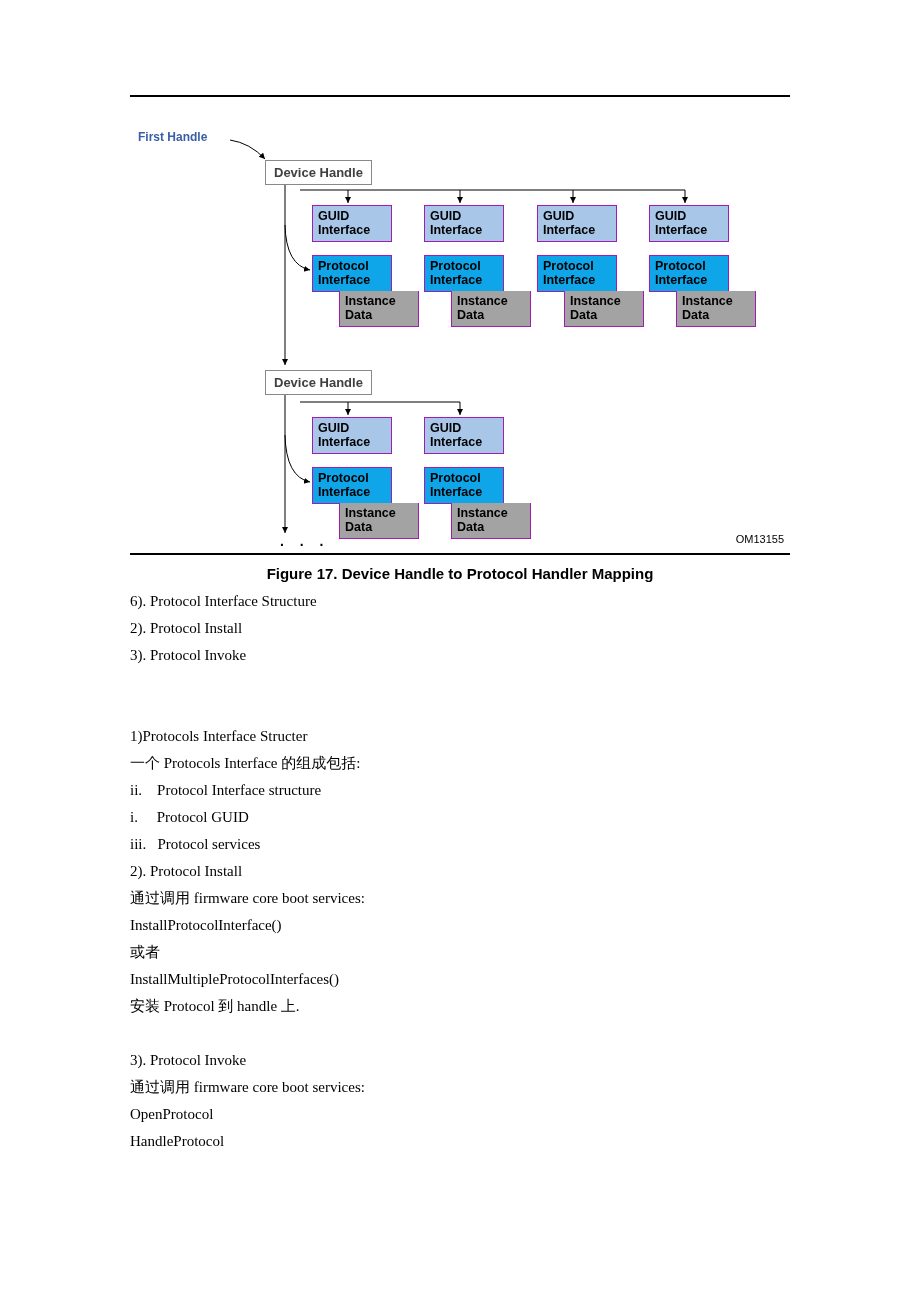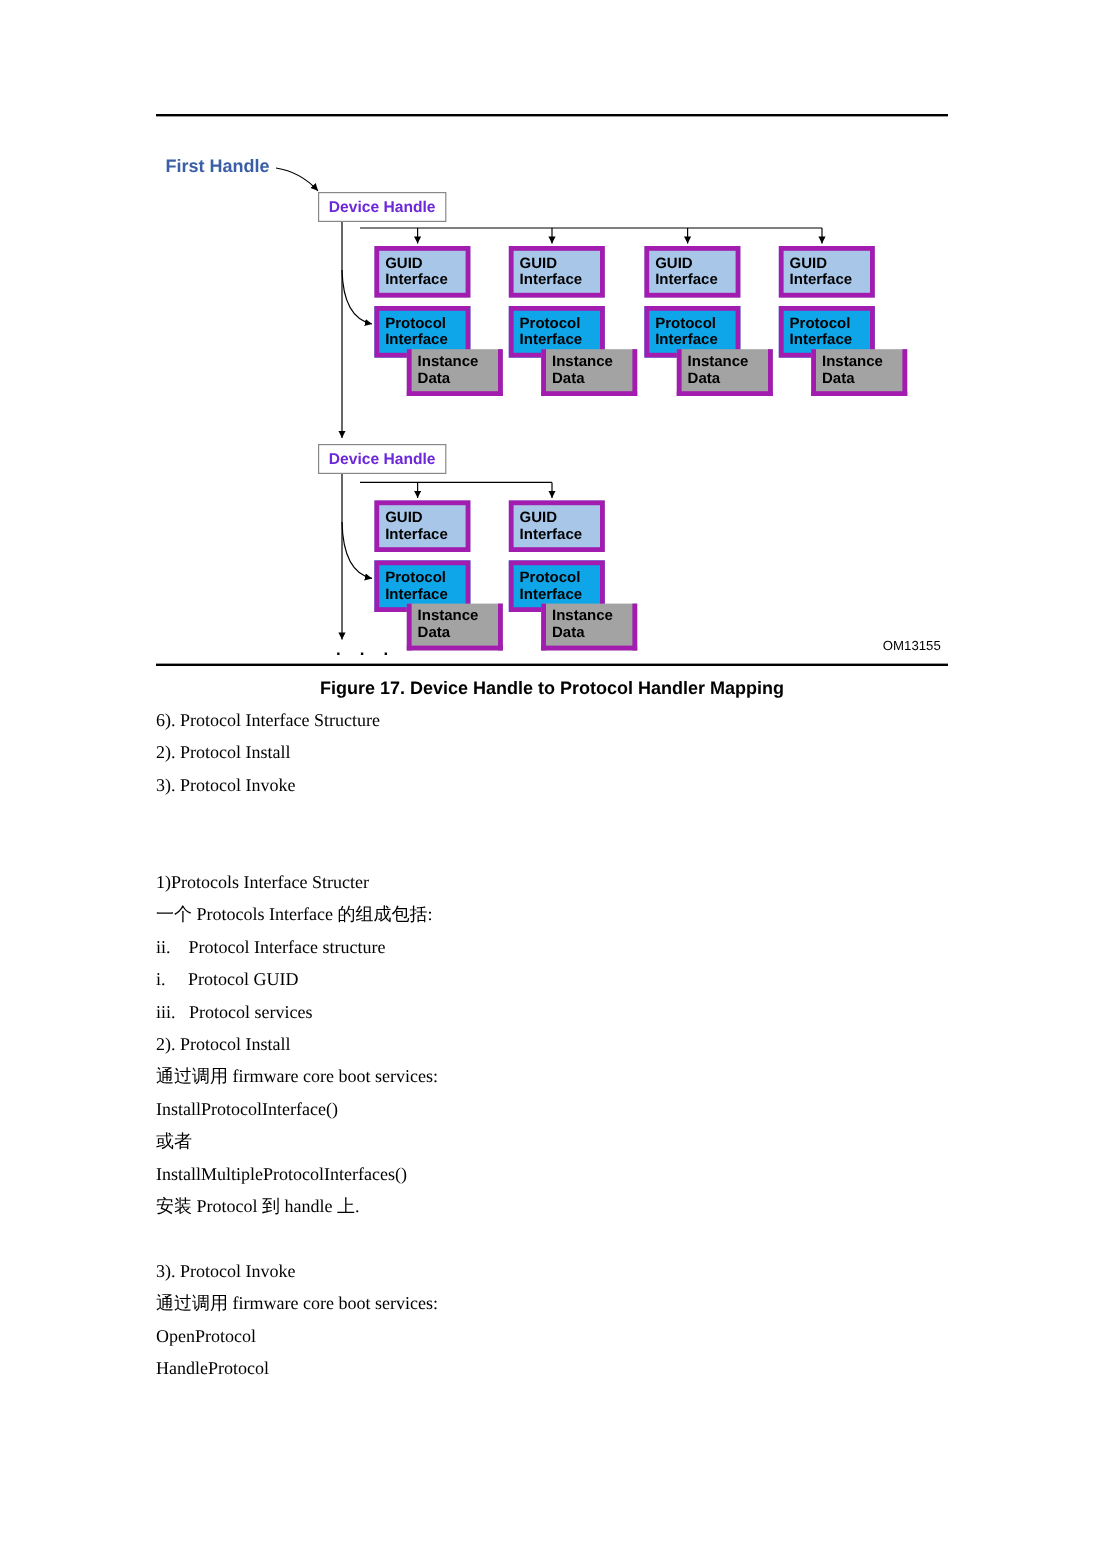--- a/index.html
+++ b/index.html
@@ -25,39 +25,39 @@
   }
   .diagram-wrap {
     position: relative;
     width: 660px;
     height: 440px;
     margin: 0 auto;
   }
   .label {
     position: absolute;
     font-family: Arial, sans-serif;
-    font-size: 15px;
+    font-size: 12px;
     font-weight: bold;
     white-space: nowrap;
   }
   .first-handle {
     color: #3a5fa6;
   }
   .device-handle-box {
     position: absolute;
     border: 1px solid #888;
     background: #fff;
     padding: 4px 8px;
     font-weight: bold;
     font-size: 13px;
-    color: #6d28d9;
+    color: #404040;
   }
   .box {
     position: absolute;
-    border: 4px solid #a21caf;
+    border: 1px solid #a21caf;
     font-size: 12.5px;
     line-height: 1.15;
     color: #000;
     padding: 3px 5px;
     box-sizing: border-box;
     width: 80px;
   }
   .guid-box {
     background: #a8c7e8;
     font-weight: bold;

